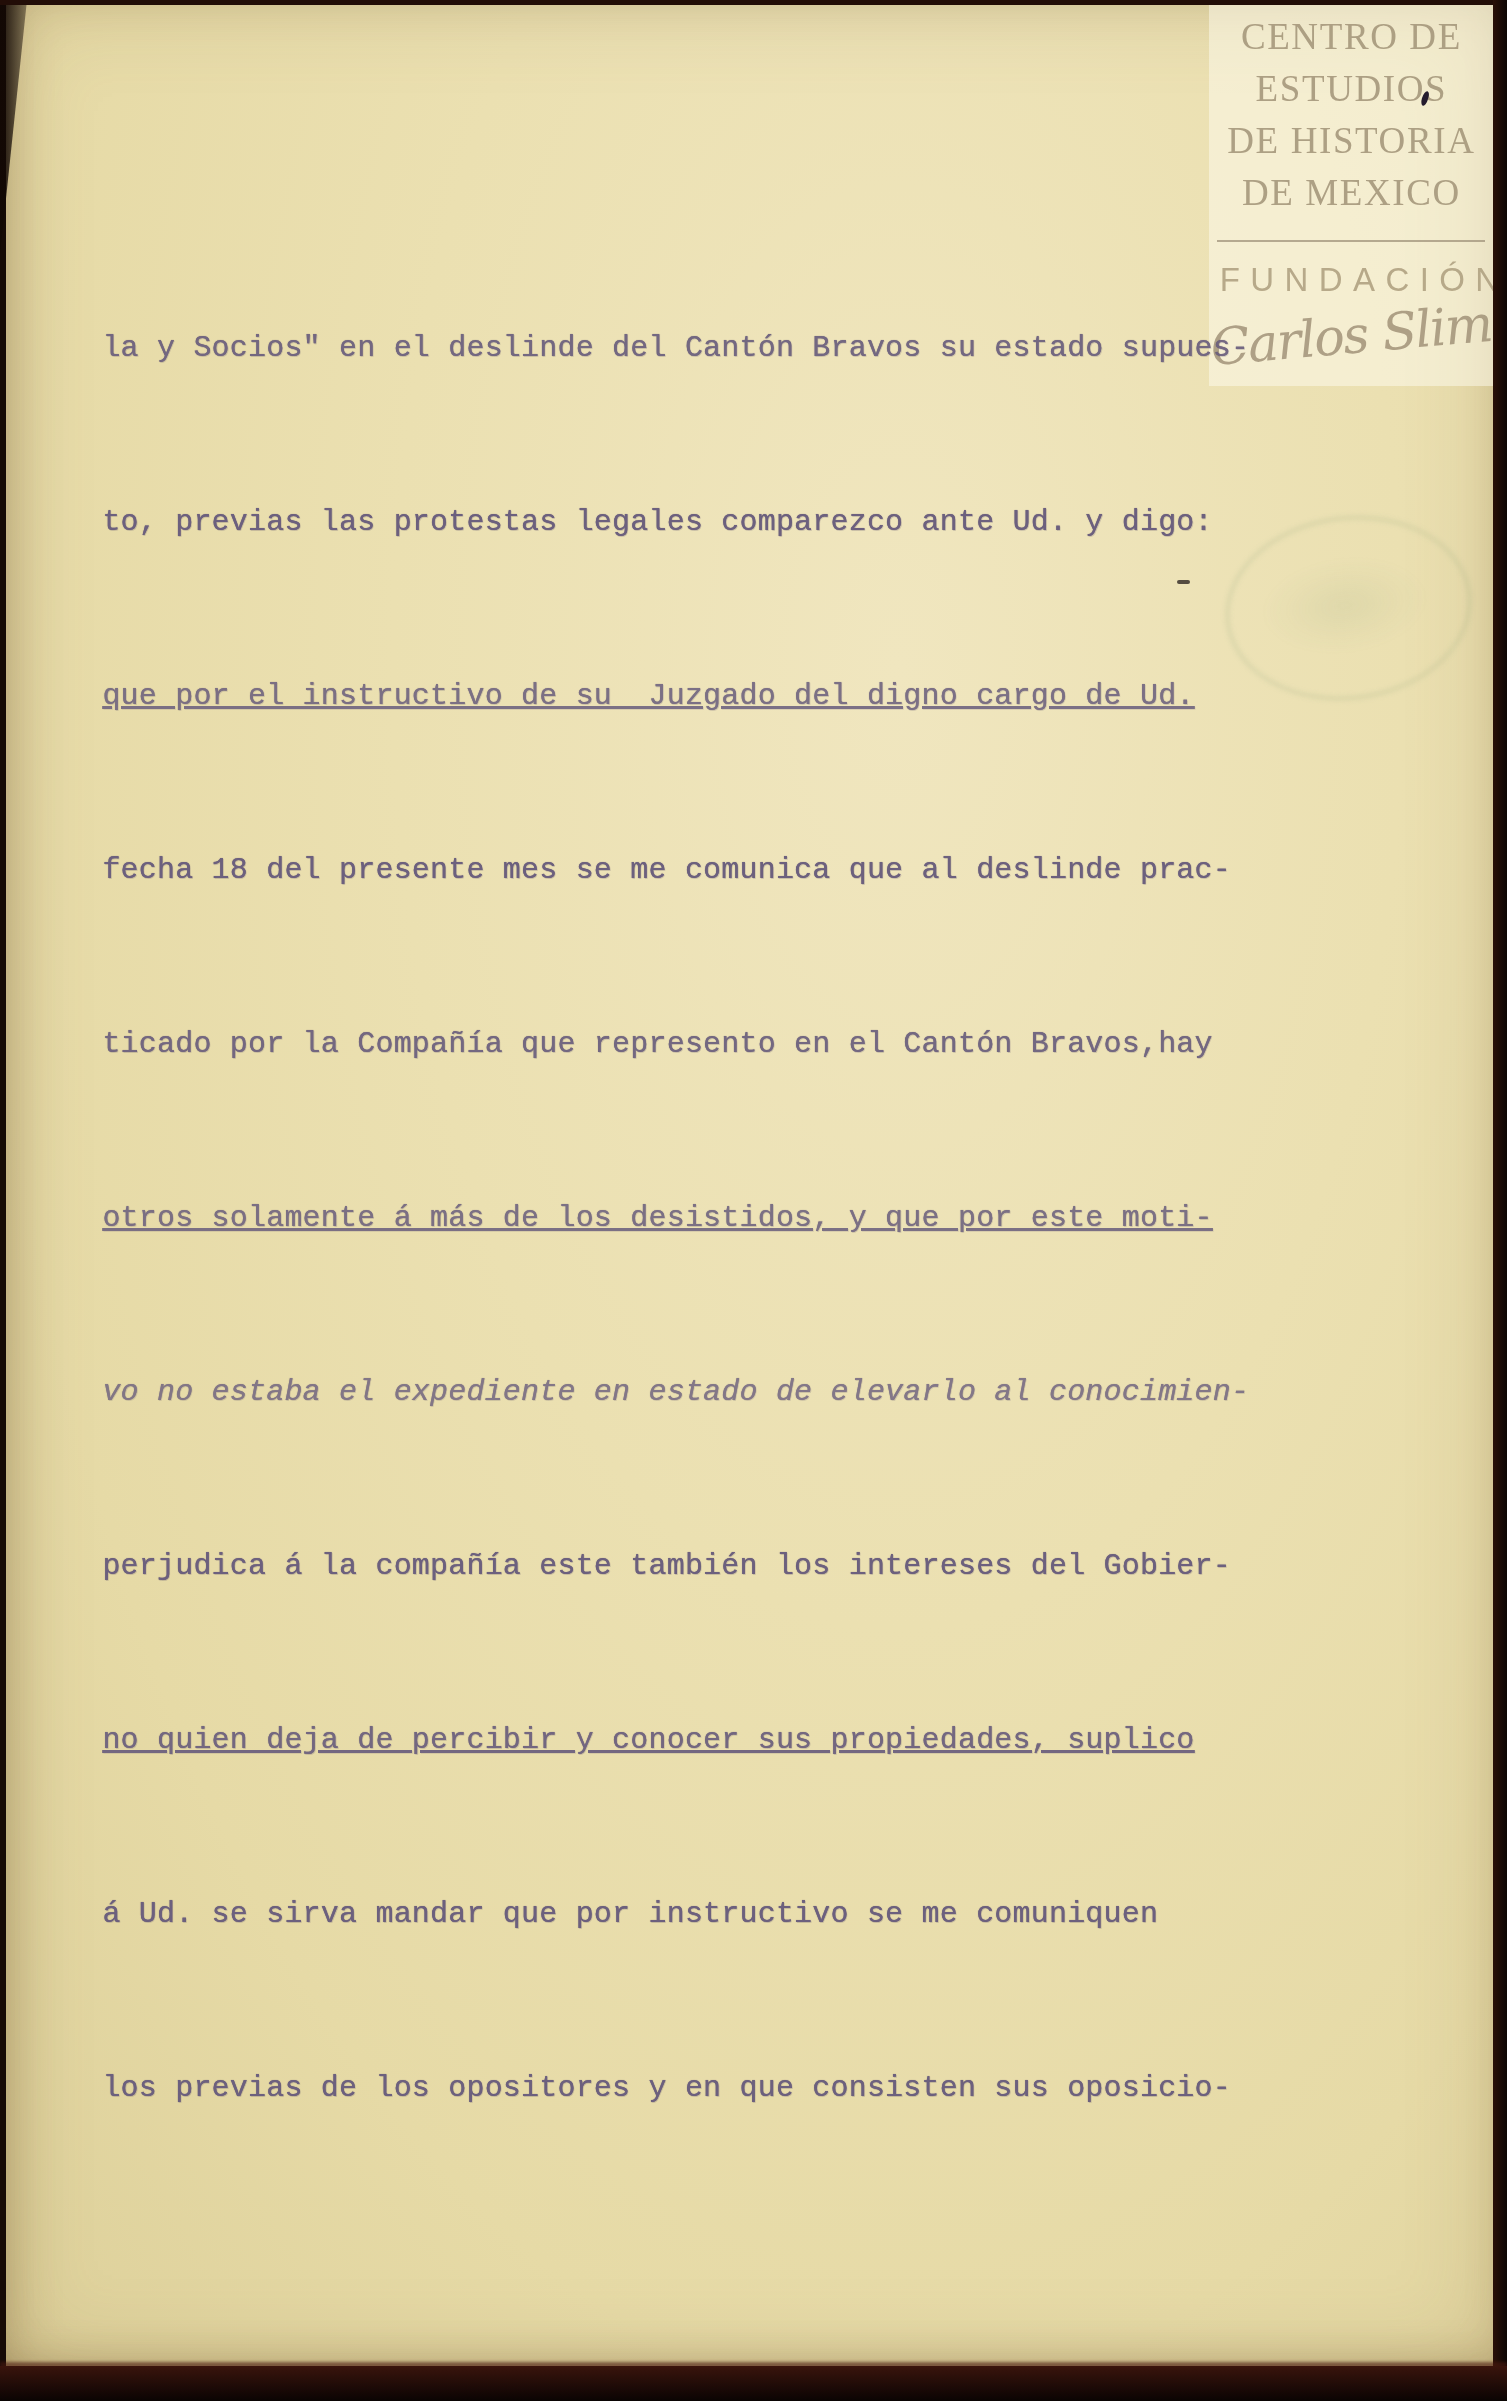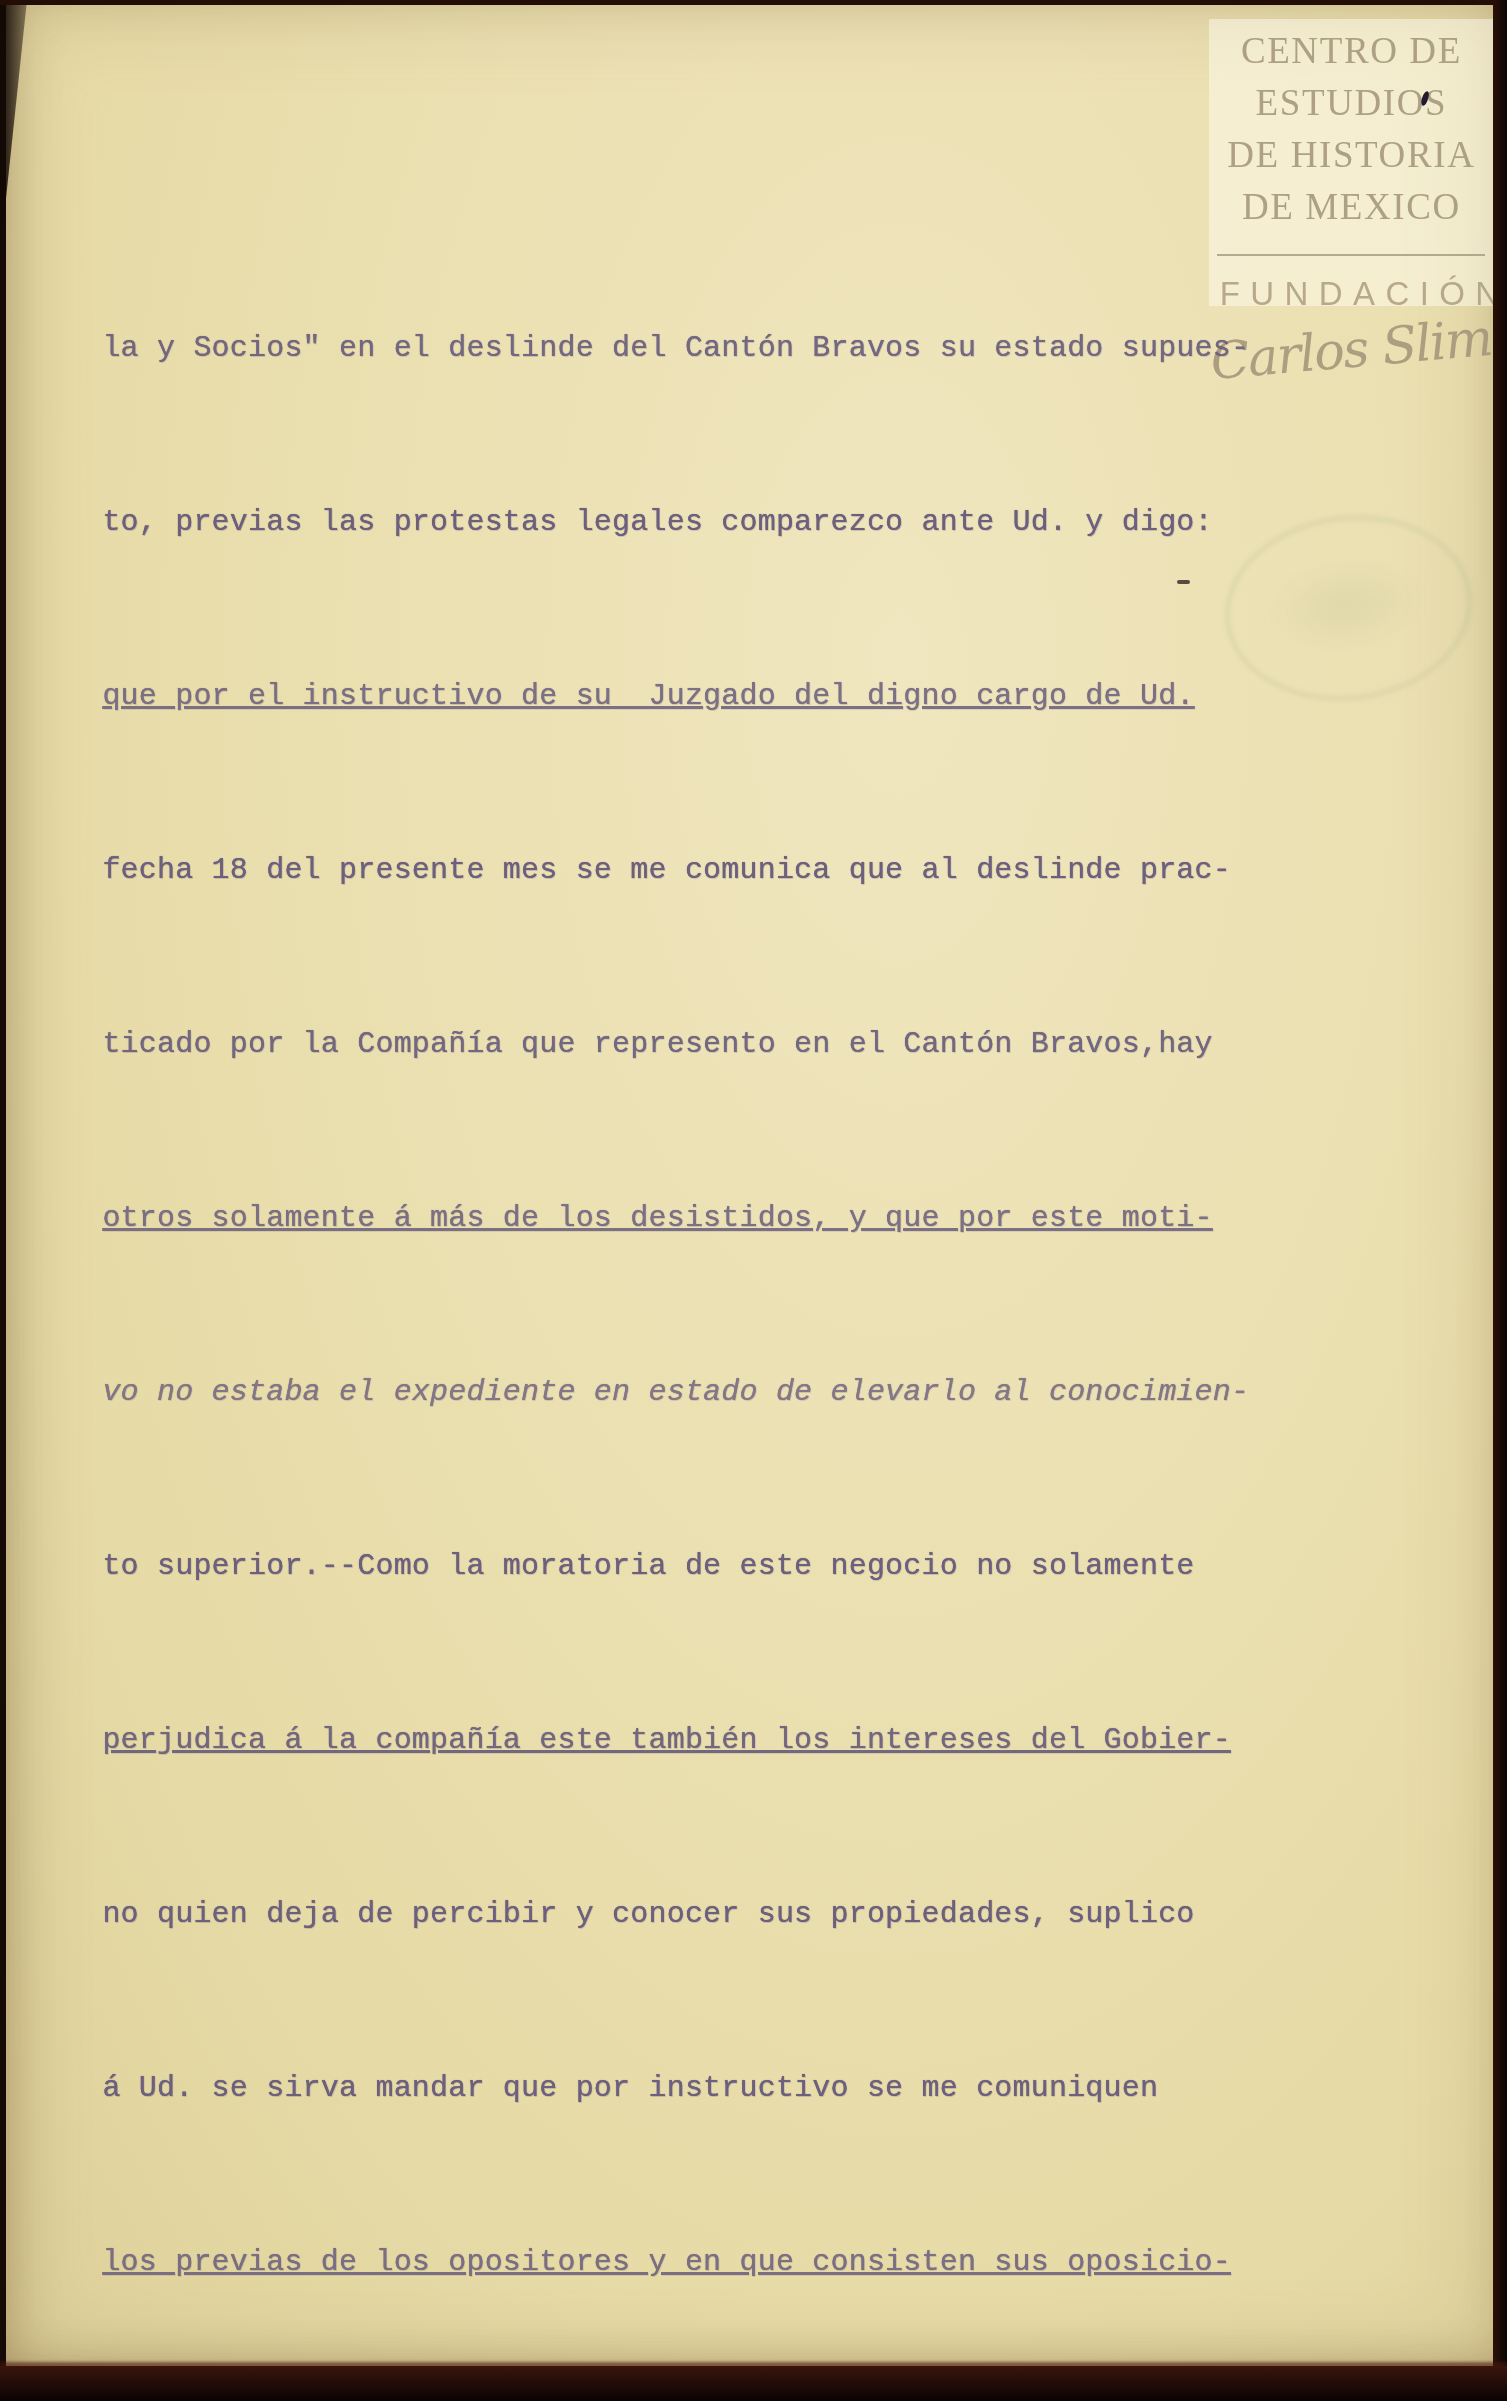--- a/index.html
+++ b/index.html
@@ -7,21 +7,21 @@
         font-family:"Liberation Sans",sans-serif;}
   
   .paper{position:absolute;left:6.4px;top:4.8px;width:1487px;height:2362px;
          background:
            radial-gradient(ellipse at 60% 28%, #f0e6bf 0%, #ebe0b1 40%, #e6daa6 72%, #ddd09a 100%);
          box-shadow:
            inset 0 0 88px rgba(130,105,60,.22),
            inset 22.3px 0 56px -24px rgba(95,65,30,.28),
            inset 0 -19px 48px -22.3px rgba(95,65,30,.30);}
   
-  .wm{position:absolute;left:1203px;top:14px;width:284px;height:287px;
+  .wm{position:absolute;left:1203px;top:0;width:284px;height:381px;
       background:rgba(255,252,242,.48);}
   .wm-title{margin-top:6.4px;text-align:center;font-family:"Liberation Serif",serif;
             font-size:37px;line-height:52px;color:#a4967a;letter-spacing:1.6px;opacity:.88;}
   .wm-rule{margin:21px auto 0;width:268px;border-top:2.4px solid #9f917a;opacity:.75;}
   .wm-foundation{margin-top:19px;text-align:center;font-family:"Liberation Sans",sans-serif;
                  font-size:33px;letter-spacing:10.4px;text-indent:10.4px;color:#b2a484;opacity:.92;}
   .wm-signature{margin-top:6.4px;text-align:center;font-family:"DejaVu Serif",serif;
                 font-style:italic;font-size:51px;color:#a29379;letter-spacing:-1.6px;
                 transform:rotate(-5deg);opacity:.85;}
   
@@ -81,21 +81,20 @@
     </div>
 
     <div class="typewriter">
       <div class="tw-line">la y Socios" en el deslinde del Cantón Bravos su estado supues-</div>
       <div class="tw-line">to, previas las protestas legales comparezco ante Ud. y digo:</div>
       <div class="tw-line">que por el instructivo de su  Juzgado del digno cargo de Ud.</div>
       <div class="tw-line">fecha 18 del presente mes se me comunica que al deslinde prac-</div>
       <div class="tw-line">ticado por la Compañía que represento en el Cantón Bravos,hay</div>
       <div class="tw-line">otros solamente á más de los desistidos, y que por este moti-</div>
       <div class="tw-line">vo no estaba el expediente en estado de elevarlo al conocimien-</div>
-      <div class="tw-line">to superior.--Como la moratoria de este negocio no solamente</div>
       <div class="tw-line">perjudica á la compañía este también los intereses del Gobier-</div>
       <div class="tw-line">no quien deja de percibir y conocer sus propiedades, suplico</div>
       <div class="tw-line">á Ud. se sirva mandar que por instructivo se me comuniquen</div>
       <div class="tw-line">los previas de los opositores y en que consisten sus oposicio-</div>
       
       
       
       
       
       

